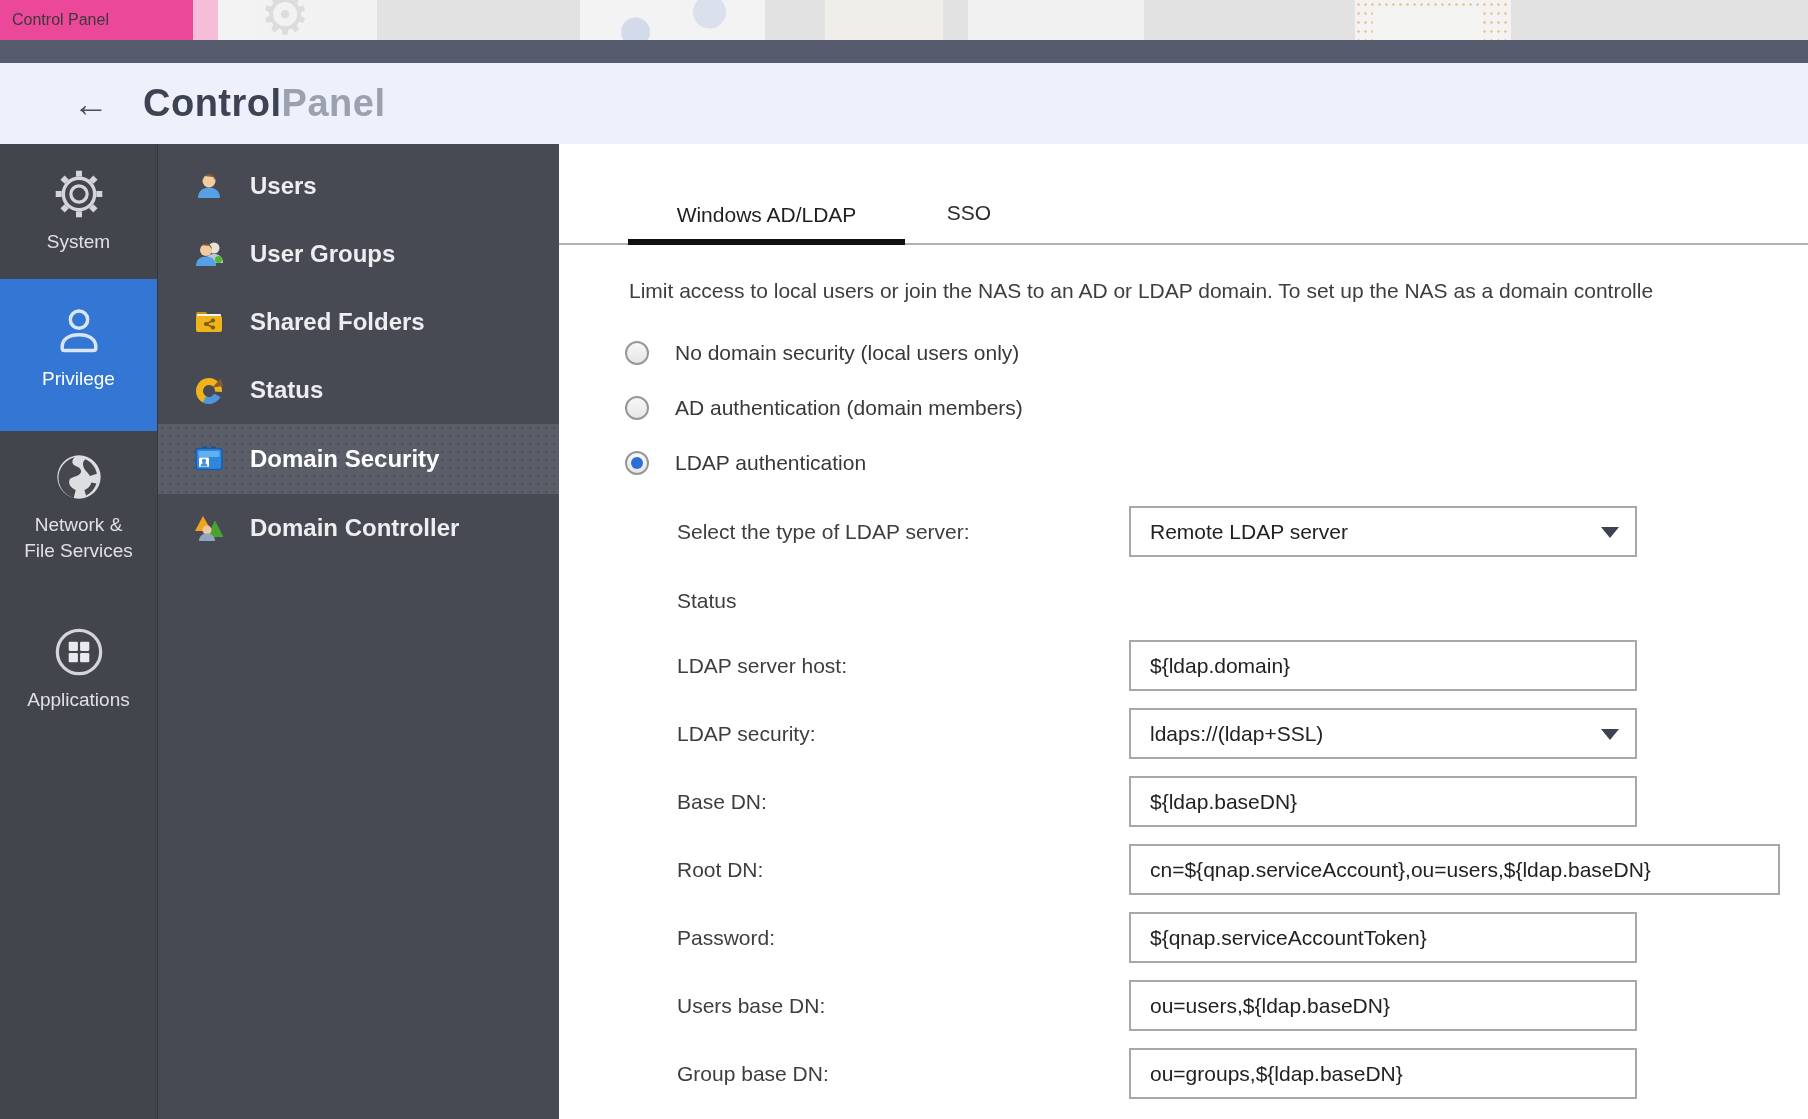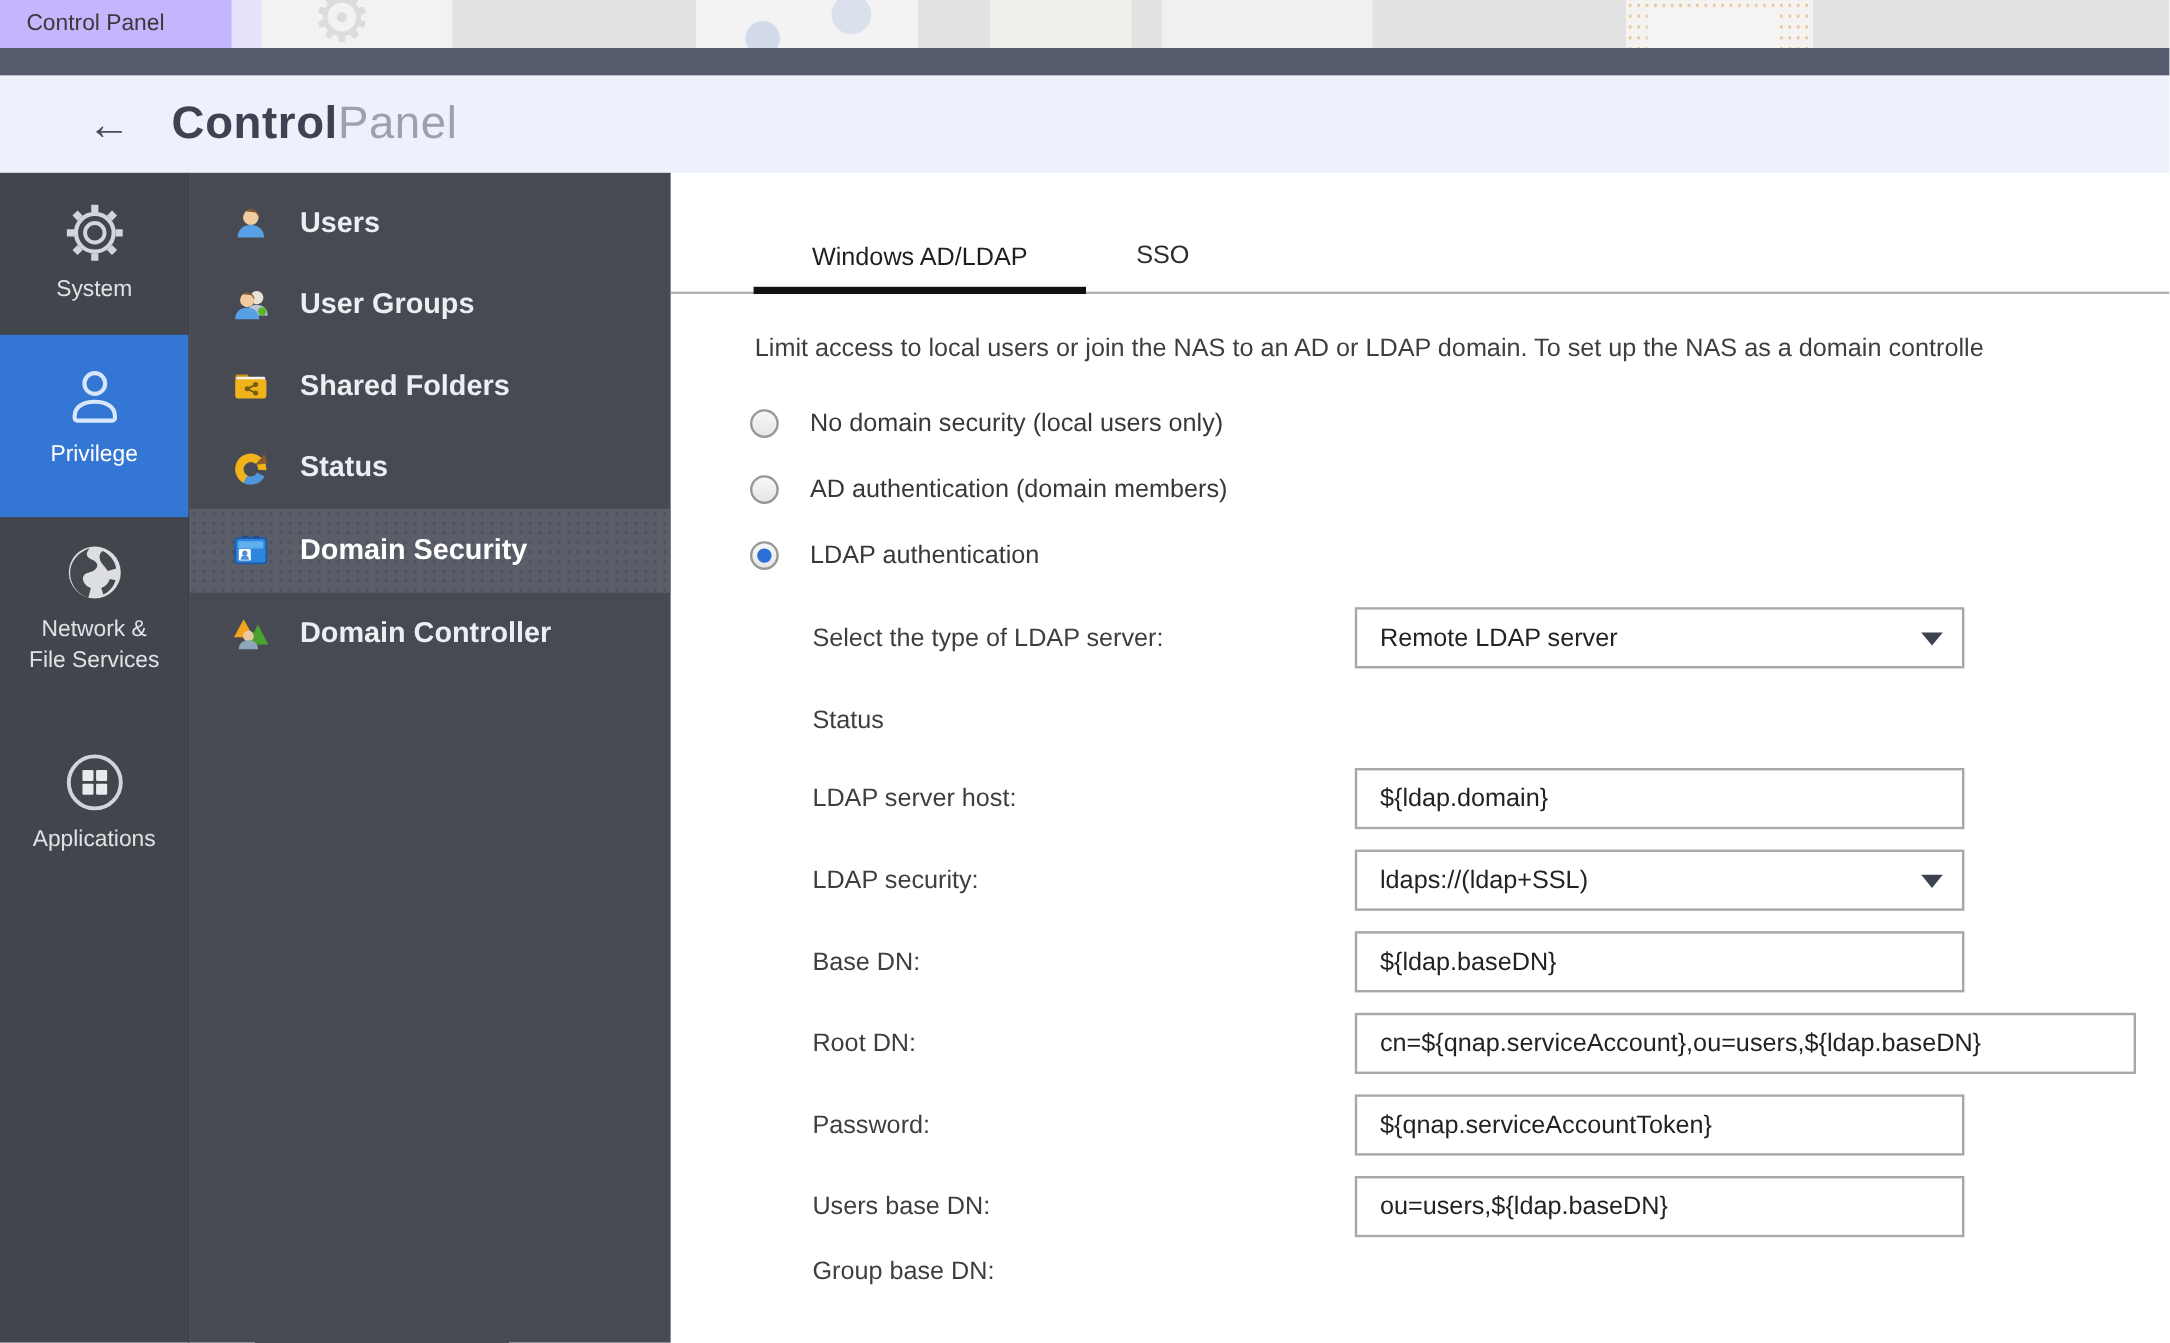--- a/index.html
+++ b/index.html
@@ -2,40 +2,40 @@
 <html><head>
 <meta charset="utf-8">
 <style>
   * { margin:0; padding:0; box-sizing:border-box; }
   html,body { width:1808px; height:1119px; overflow:hidden; }
   body { font-family:"Liberation Sans", sans-serif; background:#fff; }
   .app { position:relative; width:1808px; height:1119px; }
 
   
   .taskbar { position:relative; height:40px; background:#e2e2e3; overflow:hidden; }
-  .taskbar-tab { position:absolute; left:0; top:0; width:218px; height:40px; background:#c4b5fd;
-                 display:flex; align-items:center; padding-left:22px; font-size:19px; color:#3a3a3a; }
+  .taskbar-tab { position:absolute; left:0; top:0; width:218px; height:40px; background:#ec4899;
+                 display:flex; align-items:center; padding-left:12px; font-size:16px; color:#3a3a3a; }
   .ghost { position:absolute; top:0; height:40px; opacity:.65; overflow:hidden; }
   .ghost-1 { left:193px; width:184px; background:#fcfcfc; color:#d9d9d9; font-size:56px; line-height:30px; text-align:center; }
   .ghost-2 { left:580px; width:185px; background:#fdfdfe;
              background-image:radial-gradient(circle at 30% 80%, #ccd8f0 0 14px, transparent 15px),
                               radial-gradient(circle at 70% 30%, #d7e0f2 0 16px, transparent 17px); }
   .ghost-3 { left:825px; width:118px; background:#f7f5f0; }
   .ghost-4 { left:968px; width:176px; background:#f7f7f7; }
   .ghost-5 { left:1355px; width:156px; background:#fffdf9;
              background-image:radial-gradient(#ecbd80 1px, transparent 1.4px); background-size:7px 9px; }
   .ghost-5 .inner { position:absolute; left:18px; top:8px; width:110px; height:32px; background:#fffefc; }
 
   
   .darkbar { height:23px; background:#565b6d; }
   .header { height:81px; background:#eef1fb; display:flex; align-items:center; }
   .back-btn { margin-left:73px; font-size:36px; color:#4a4f5d; line-height:1; cursor:pointer; }
   .title { margin-left:34px; font-size:38px; letter-spacing:.5px; }
   .title-bold { font-weight:bold; color:#3e4354; }
-  .title-light { font-weight:normal; color:#9ba1ae; }
+  .title-light { font-weight:bold; color:#9ba1ae; }
 
   
   .body { display:flex; height:975px; }
 
   
   .nav1 { width:158px; flex-shrink:0; background:#42454c; border-right:1px solid #35373c;
           display:flex; flex-direction:column; }
   .nav1-item { display:flex; flex-direction:column; align-items:center; text-align:center;
                color:#e0e1e5; font-size:19px; cursor:pointer; }
   .nav1-item .ico { width:52px; height:52px; }
@@ -318,18 +318,19 @@
           <input class="field" readonly="" value="${qnap.serviceAccountToken}" style="">
         </div>
 
         <div class="form-row">
           <div class="form-label">Users base DN:</div>
           <input class="field" readonly="" value="ou=users,${ldap.baseDN}" style="">
         </div>
 
         <div class="form-row">
           <div class="form-label">Group base DN:</div>
+          <input class="field" readonly="" value="ou=groups,${ldap.baseDN}" style="">
         </div>
 
       </div>
     </div>
   </div>
 </div>
 
 </body></html>

